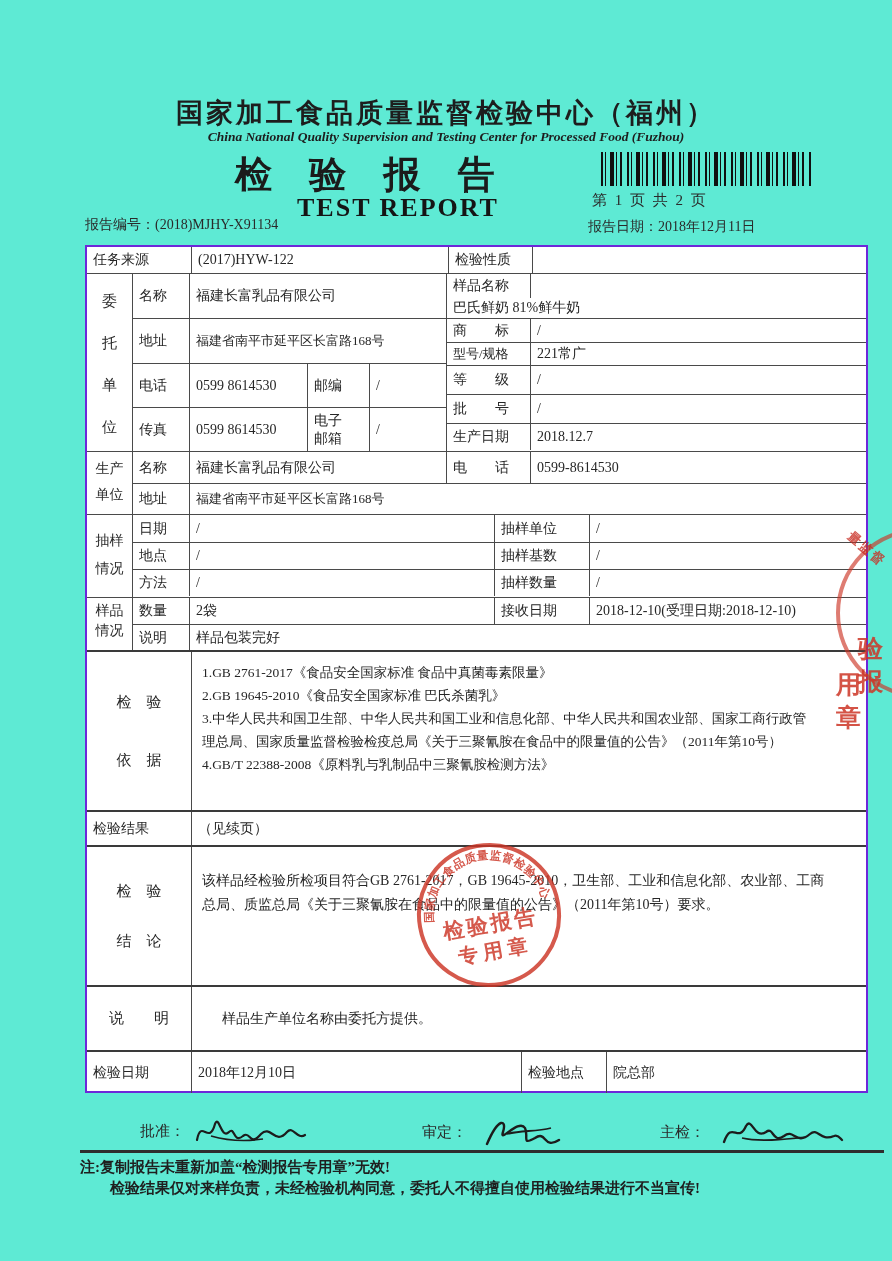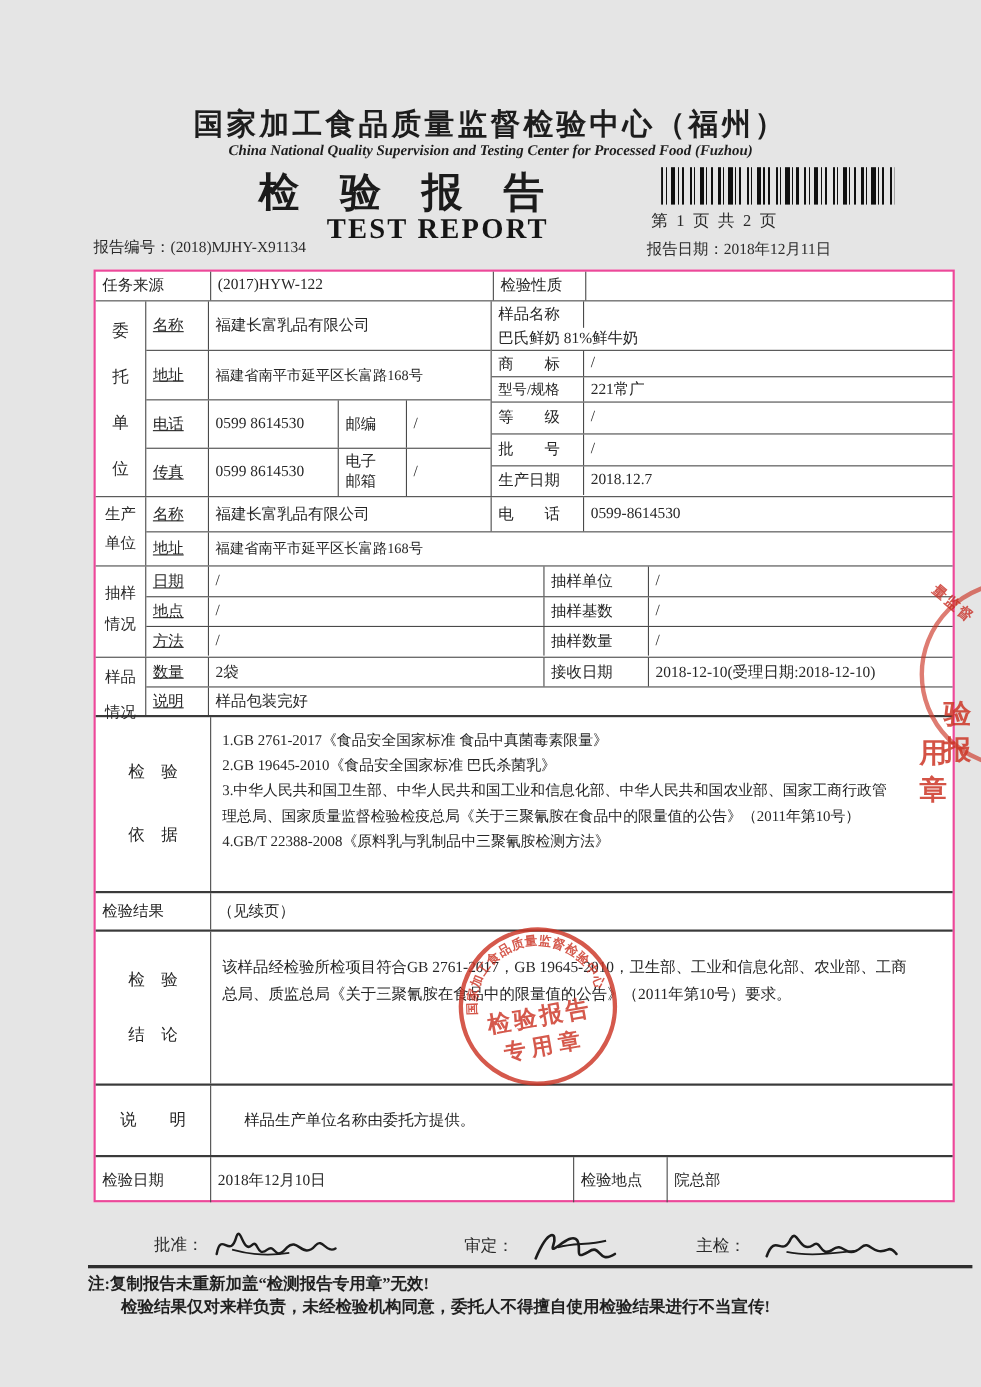--- a/index.html
+++ b/index.html
@@ -1,19 +1,19 @@
 <!DOCTYPE html>
 <html><head>
 <meta charset="utf-8">
 <style>
   * { margin:0; padding:0; box-sizing:border-box; }
   html,body { background:#ffffff; }
   .page {
     position:relative; width:892px; height:1261px; margin:0 auto;
-    background:#e5e5e5; overflow:hidden;
+    background:#5eead4; overflow:hidden;
     font-family:"Liberation Serif","DejaVu Serif",serif;
     color:#222;
   }
   .abs { position:absolute; }
   .pre { white-space:pre-line; }
 
   
   .title-cn { top:95px; left:0; width:100%; text-align:center; font-size:27px; font-weight:bold; letter-spacing:3px; color:#1d1d1d; }
   .title-en { top:129px; left:0; width:100%; text-align:center; font-size:13.5px; font-weight:bold; color:#1d1d1d;font-style:italic; }
   .report-cn { top:150px; left:235px; font-size:37px; font-weight:bold; letter-spacing:14px; color:#1b1b1b; }
@@ -21,31 +21,31 @@
   .barcode {
     top:152px; left:601px; width:212px; height:34px;
     background:
       repeating-linear-gradient(90deg,#101010 0 2px,transparent 2px 4px,#101010 4px 5px,transparent 5px 9px,#101010 9px 13px,transparent 13px 15px,#101010 15px 16px,transparent 16px 19px,#101010 19px 21px,transparent 21px 26px);
   }
   .page-info { top:191px; left:592px; font-size:15px; letter-spacing:2px; color:#2a2a2a; }
   .report-no { top:216px; left:85px; font-size:14px; color:#2a2a2a; }
   .report-date { top:218px; left:588px; font-size:14px; color:#2a2a2a; }
 
   
-  .tbl { top:245px; left:85px; width:783px; height:848px; border:2px solid #ec4899; background:#fff; font-size:14px; color:#262626; }
+  .tbl { top:245px; left:85px; width:783px; height:848px; border:2px solid #6d28d9; background:#fff; font-size:14px; color:#262626; }
   .row { display:flex; border-bottom:1px solid #4a4a4a; }
   .row:last-child { border-bottom:none; }
   .cell { padding:3px 6px; display:flex; align-items:center; overflow:hidden; }
   .br { border-right:1px solid #4a4a4a; }
   .lab { justify-content:flex-start; }
   .cen { justify-content:center; text-align:center; }
   .band { display:flex; border-bottom:1px solid #4a4a4a; }
   .stack { flex:1; display:flex; flex-direction:column; }
   .grp { width:46px; border-right:1px solid #4a4a4a; text-align:center; font-size:15px; color:#2b2b2b; }
-  .sub { width:57px;text-decoration:underline; }
+  .sub { width:57px; }
   .val { flex:1; }
   .bigtext { font-size:13.5px; line-height:1.7; padding:10px 54px 6px 10px; display:block; }
   .heavy { border-bottom-width:2px; border-bottom-color:#3a3a3a; }
 
   
   .stamp-main { top:836px; left:410px; width:158px; height:158px; opacity:.82; transform:rotate(-10deg); }
   .edge-stamp-arc {
     top:528px; left:836px; width:170px; height:170px; border:4px solid rgba(205,53,38,.65); border-radius:50%;
   }
   .edge-frag-top { top:540px; left:844px; color:rgba(200,45,35,.8); font-size:13px; font-weight:bold; transform:rotate(40deg); letter-spacing:2px; }
@@ -175,21 +175,21 @@
         <div class="row" style="height:26px;">
           <div class="cell br sub">方法</div>
           <div class="cell br" style="width:305px;">/</div>
           <div class="cell br lab" style="width:95px;">抽样数量</div>
           <div class="cell val">/</div>
         </div>
       </div>
     </div>
 
     <div class="band heavy" style="height:54px;">
-      <div class="grp pre" style="line-height:32px; padding-top:3px; font-size:14px;">样品
+      <div class="grp pre" style="line-height:20px; padding-top:3px; font-size:14px;">样品
 情况</div>
       <div class="stack">
         <div class="row" style="height:27px;">
           <div class="cell br sub">数量</div>
           <div class="cell br" style="width:305px;">2袋</div>
           <div class="cell br lab" style="width:95px;">接收日期</div>
           <div class="cell val">2018-12-10(受理日期:2018-12-10)</div>
         </div>
         <div class="row" style="height:25px;">
           <div class="cell br sub">说明</div>
@@ -262,21 +262,21 @@
         <path d="M20,26 C34,30 52,32 72,29" fill="none" stroke="#1c1c1c" stroke-width="1.6"></path>
       </svg>
     </div>
     <div class="sig-group" style="left:337px; top:8px;">
       <span>审定：</span>
       <svg class="sig-svg" width="100" height="44" viewBox="0 0 100 44">
         <path d="M14,34 C26,6 34,10 30,22 C26,34 46,8 52,18 C56,26 48,36 62,28 C74,20 70,40 86,30" fill="none" stroke="#1c1c1c" stroke-width="2.4" stroke-linecap="round"></path>
         <path d="M34,24 C48,20 62,22 78,18" fill="none" stroke="#1c1c1c" stroke-width="1.8"></path>
       </svg>
     </div>
-    <div class="sig-group" style="left:548px; top:8px;gap:11px;">
+    <div class="sig-group" style="left:575px; top:8px;gap:11px;">
       <span>主检：</span>
       <svg class="sig-svg" width="130" height="44" viewBox="0 0 130 44">
         <path d="M8,32 C16,10 22,34 30,16 C36,6 38,30 50,22 C58,16 56,34 68,26 C78,18 80,36 94,24 C102,17 104,32 118,26 C122,24 124,28 126,30" fill="none" stroke="#1c1c1c" stroke-width="2.3" stroke-linecap="round"></path>
         <path d="M26,28 C44,32 66,30 90,27" fill="none" stroke="#1c1c1c" stroke-width="1.6"></path>
       </svg>
     </div>
   </div>
 
   <div class="abs footer">
     <div class="l1">注:复制报告未重新加盖“检测报告专用章”无效!</div>

